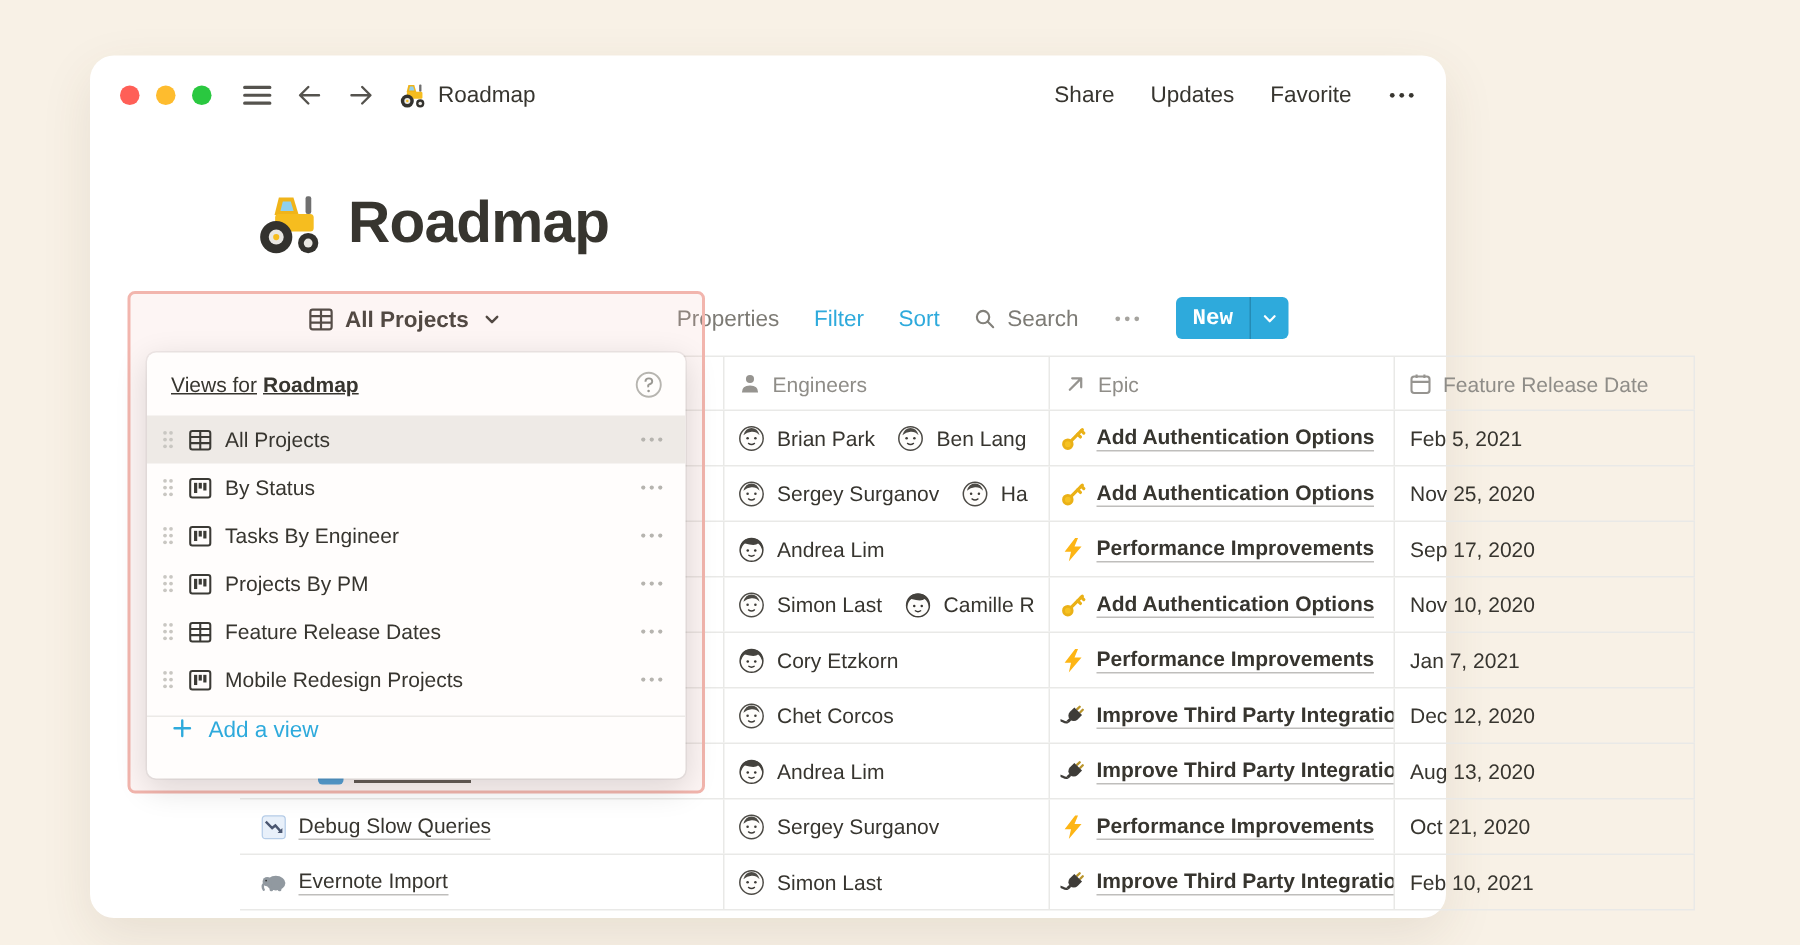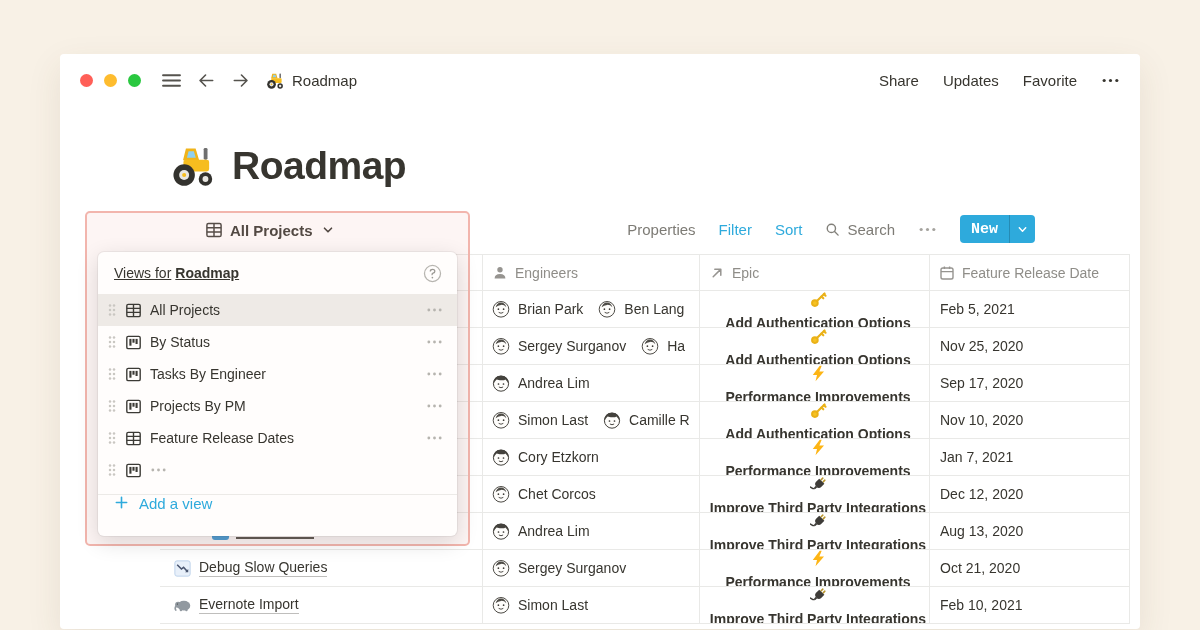--- a/index.html
+++ b/index.html
@@ -9,22 +9,22 @@
     font-family:"Liberation Sans", sans-serif;
     color:#37352f;
     position:relative;
     overflow:hidden;
   }
   .icon svg { display:block; width:100%; height:100%; }
   .icon { display:inline-block; flex:none; }
 
   
   .window {
-    position:absolute; left:60px; top:54px; width:1080px; height:575px;
-    background:#ffffff; border-radius:4px;
+    position:absolute; left:60px; top:37px; width:904px; height:575px;
+    background:#ffffff; border-radius:16px;
     box-shadow:0 12px 34px rgba(90,70,40,0.10);
   }
 
   
   .topbar { position:absolute; left:0; top:0; right:0; height:52px;
     display:flex; align-items:center; padding:0 20px; }
   .traffic { display:flex; gap:11px; align-items:center; }
   .dot { width:13px; height:13px; border-radius:50%; }
   .dot.red{ background:#ff5f57; } .dot.yellow{ background:#febc2e; } .dot.green{ background:#2ac840; }
   .hamburger { width:21px; height:17px; margin-left:20px; }
@@ -64,21 +64,21 @@
   .tr { display:grid; grid-template-columns:323px 217px 230px 200px;
     height:37px; border-bottom:1px solid #e9e9e7; }
   .tr.head { border-top:1px solid #e9e9e7; }
   .td, .th { display:flex; align-items:center; border-right:1px solid #e9e9e7;
     overflow:hidden; white-space:nowrap;text-align:right; }
   .th { gap:7px; padding-left:9px; color:#8f8d88; font-size:14px; }
   .th .icon { width:16px; height:16px; }
   .td { font-size:14px; }
   .td.c-name { padding-left:14px; gap:8px; font-weight:normal; }
   .td.c-eng  { padding-left:8px; gap:14px; }
-  .td.c-epic { padding-left:7px; gap:7px; font-weight:bold;flex-direction:column; }
+  .td.c-epic { padding-left:7px; gap:7px; font-weight:bold; }
   .td.c-date { padding-left:10px; }
   .person { display:inline-flex; align-items:center; gap:7px; flex:none; }
   .avatar { width:20px; height:20px; }
   .glyph16 { width:17px; height:17px; }
   .u { border-bottom:1px solid rgba(55,53,47,0.32); padding-bottom:1px; }
   .frag { display:flex; align-items:center; gap:7px; margin-left:38px; }
   .frag .fico { width:17px; height:17px; background:#3b9ad9; border-radius:3px; }
   .frag .fbar { width:78px; height:15px; border-bottom:2.5px solid #4c4a45; }
 
   
@@ -769,20 +769,21 @@
             </svg>
           </span>
           <span class="icon vicon">
             <svg viewBox="0 0 16 16">
               <rect x="1.7" y="2.2" width="12.6" height="11.6" rx="1.4" fill="none" stroke="#3b3a35" stroke-width="1.3"></rect>
               <rect x="4.1" y="4.6" width="2" height="6.4" fill="#3b3a35"></rect>
               <rect x="7" y="4.6" width="2" height="3.6" fill="#3b3a35"></rect>
               <rect x="9.9" y="4.6" width="2" height="4.8" fill="#3b3a35"></rect>
             </svg>
           </span>
+          <span class="vlabel">Mobile Redesign Projects</span>
           <span class="icon dots">
             <svg viewBox="0 0 18 6" fill="currentColor">
               <circle cx="3" cy="3" r="1.5"></circle>
               <circle cx="9" cy="3" r="1.5"></circle>
               <circle cx="15" cy="3" r="1.5"></circle>
             </svg>
           </span>
         </div>
       </div>
     <div class="pop-sep"></div>

